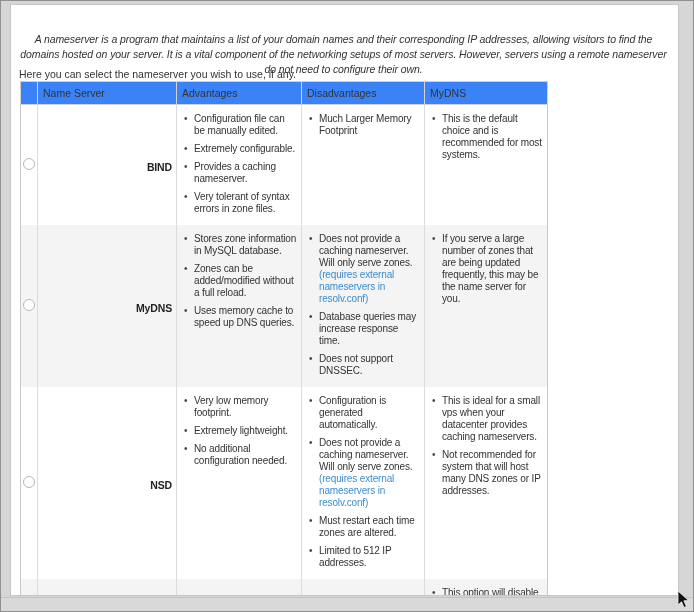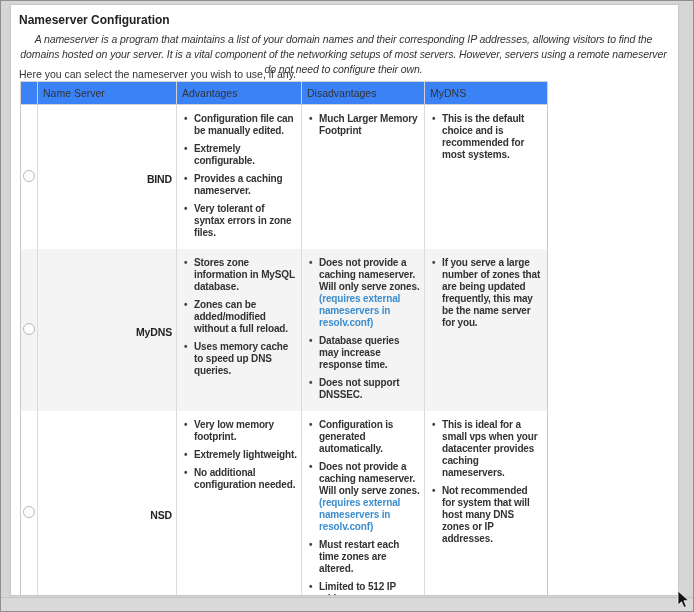--- a/index.html
+++ b/index.html
@@ -68,21 +68,20 @@
   }
   .ns-table td.name-cell {
     vertical-align: middle; text-align: right;
     font-weight: bold; color: #222; font-size: 10.5px;
   }
   .ns-table ul { list-style: none; }
   .ns-table li {
     position: relative;
     padding-left: 11px;
     margin-bottom: 6px;
-    font-weight: bold;
   }
   .ns-table li::before {
     content: "\2022";
     position: absolute; left: 1px; top: 0;
     color: #444;
   }
   a.cell-link { color: #3c8dce; text-decoration: none; text-align: right; }
   .radio {
     display: inline-block;
     width: 12px; height: 12px;
@@ -99,21 +98,20 @@
   }
   .mouse-cursor {
     position: absolute; left: 677px; top: 590px;
     width: 14px; height: 20px; z-index: 60;
   }
 </style>
 </head>
 <body>
 
 <div class="panel">
-  <div class="page-title">Nameserver Configuration</div>
   <div class="page-desc">A nameserver is a program that maintains a list of your domain names and their corresponding IP addresses, allowing visitors to find the domains hosted on your server. It is a vital component of the networking setups of most servers. However, servers using a remote nameserver do not need to configure their own.</div>
   <div class="page-instruction">Here you can select the nameserver you wish to use, if any.</div>
 
   <table class="ns-table">
     <colgroup>
       <col style="width:17px">
       <col style="width:139px">
       <col style="width:125px">
       <col style="width:123px">
       <col style="width:123px">

